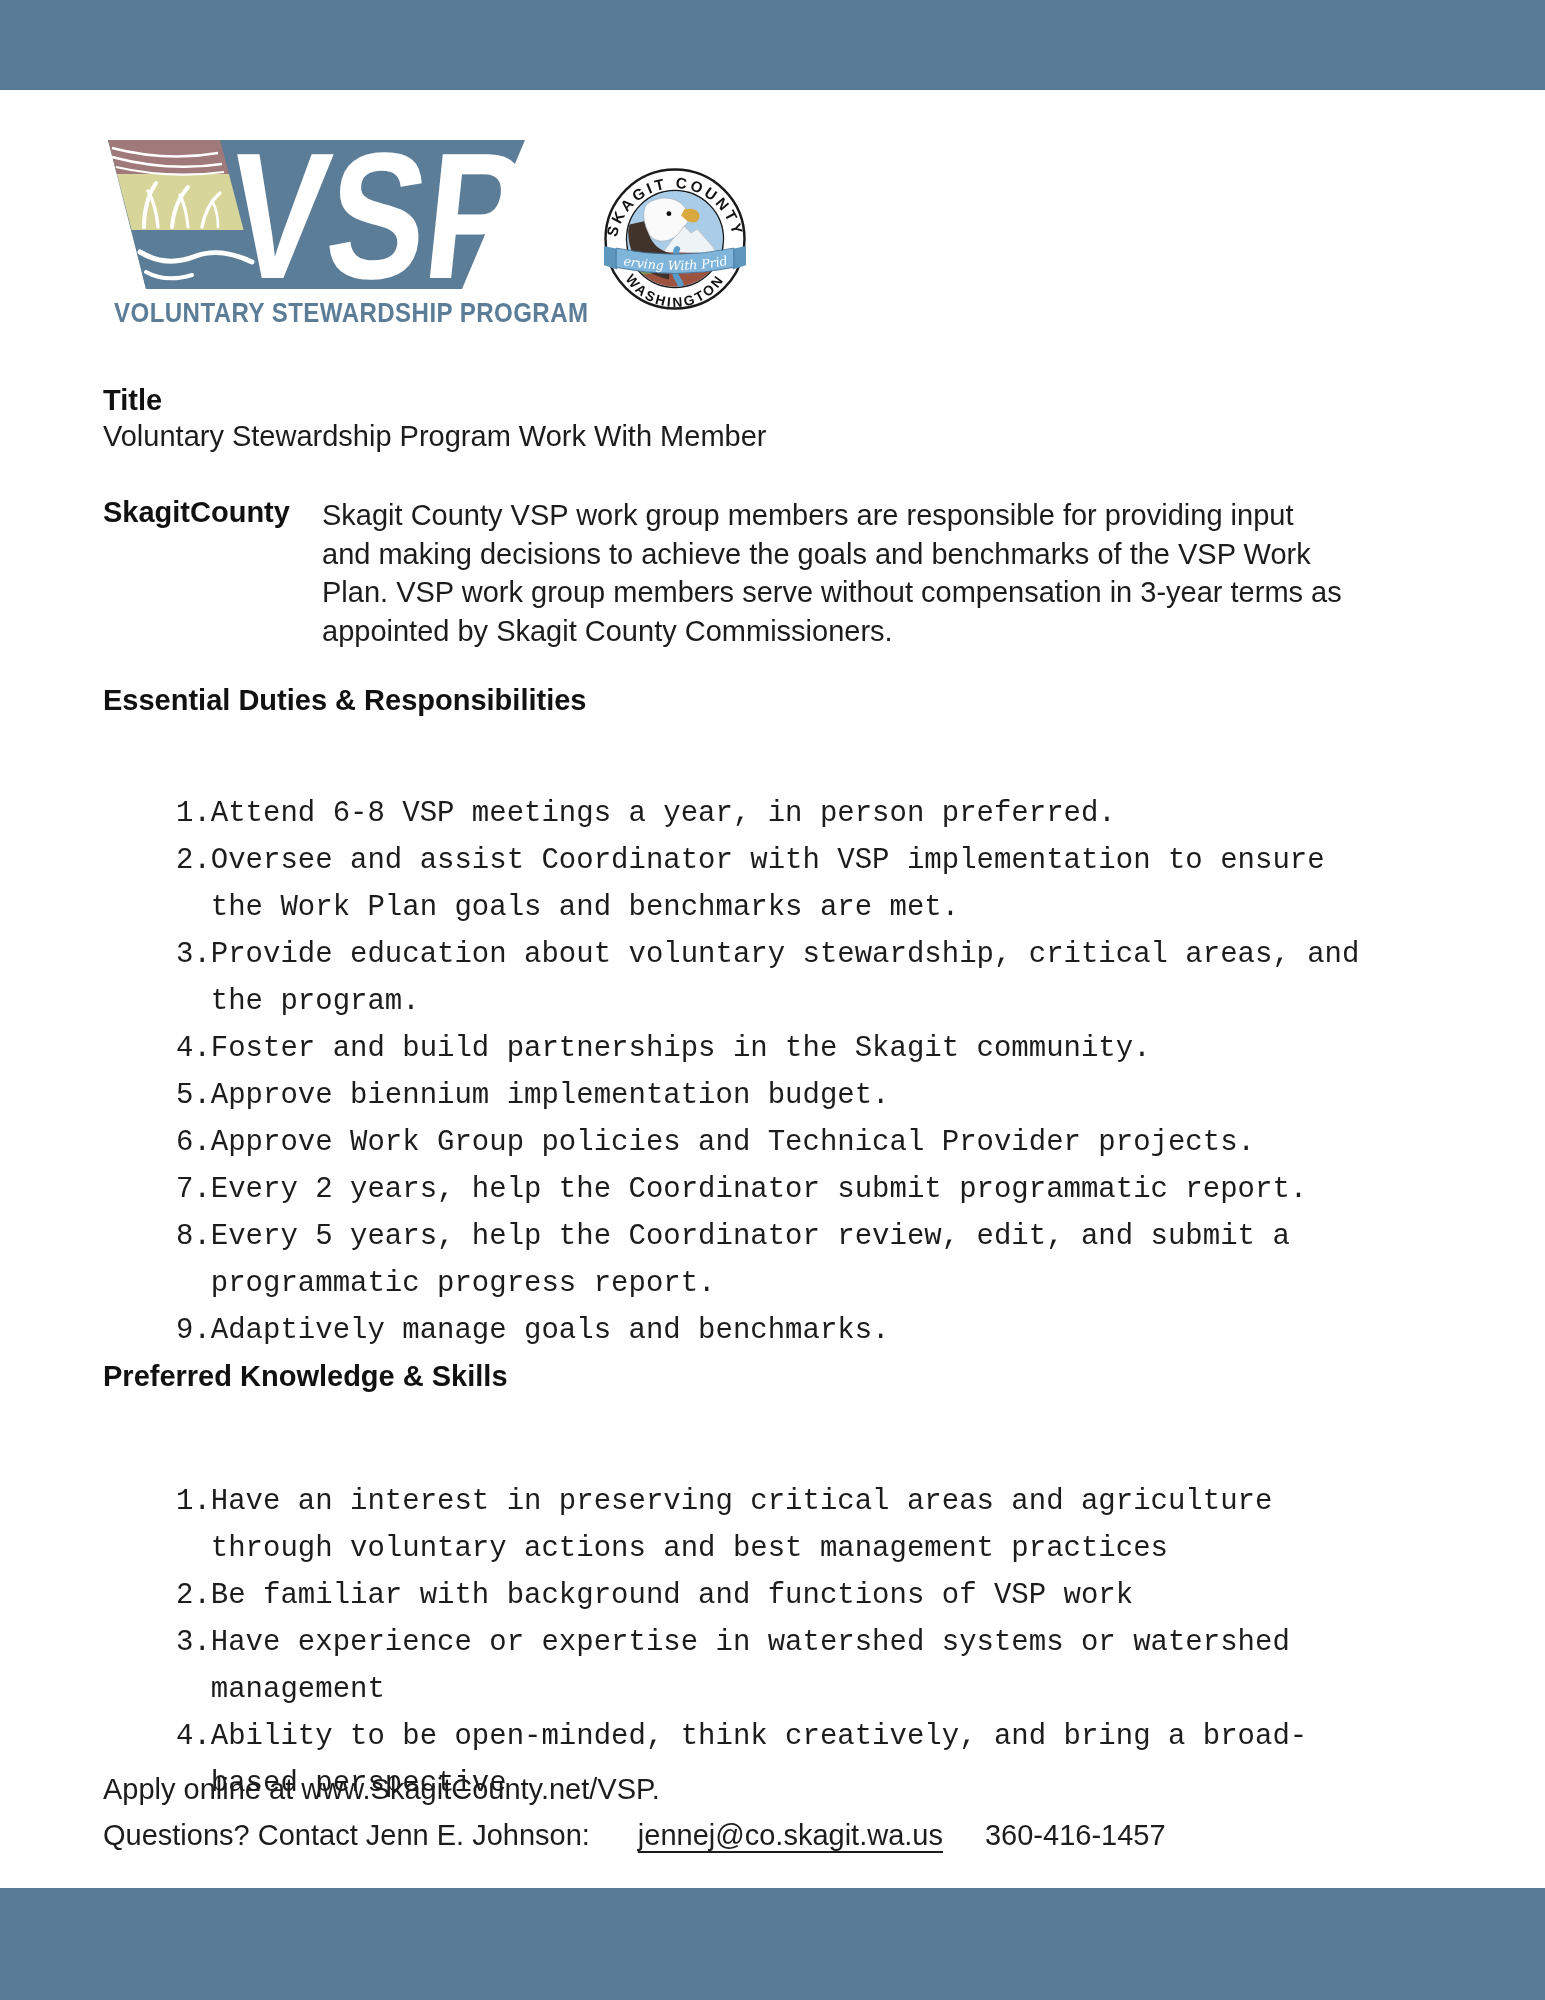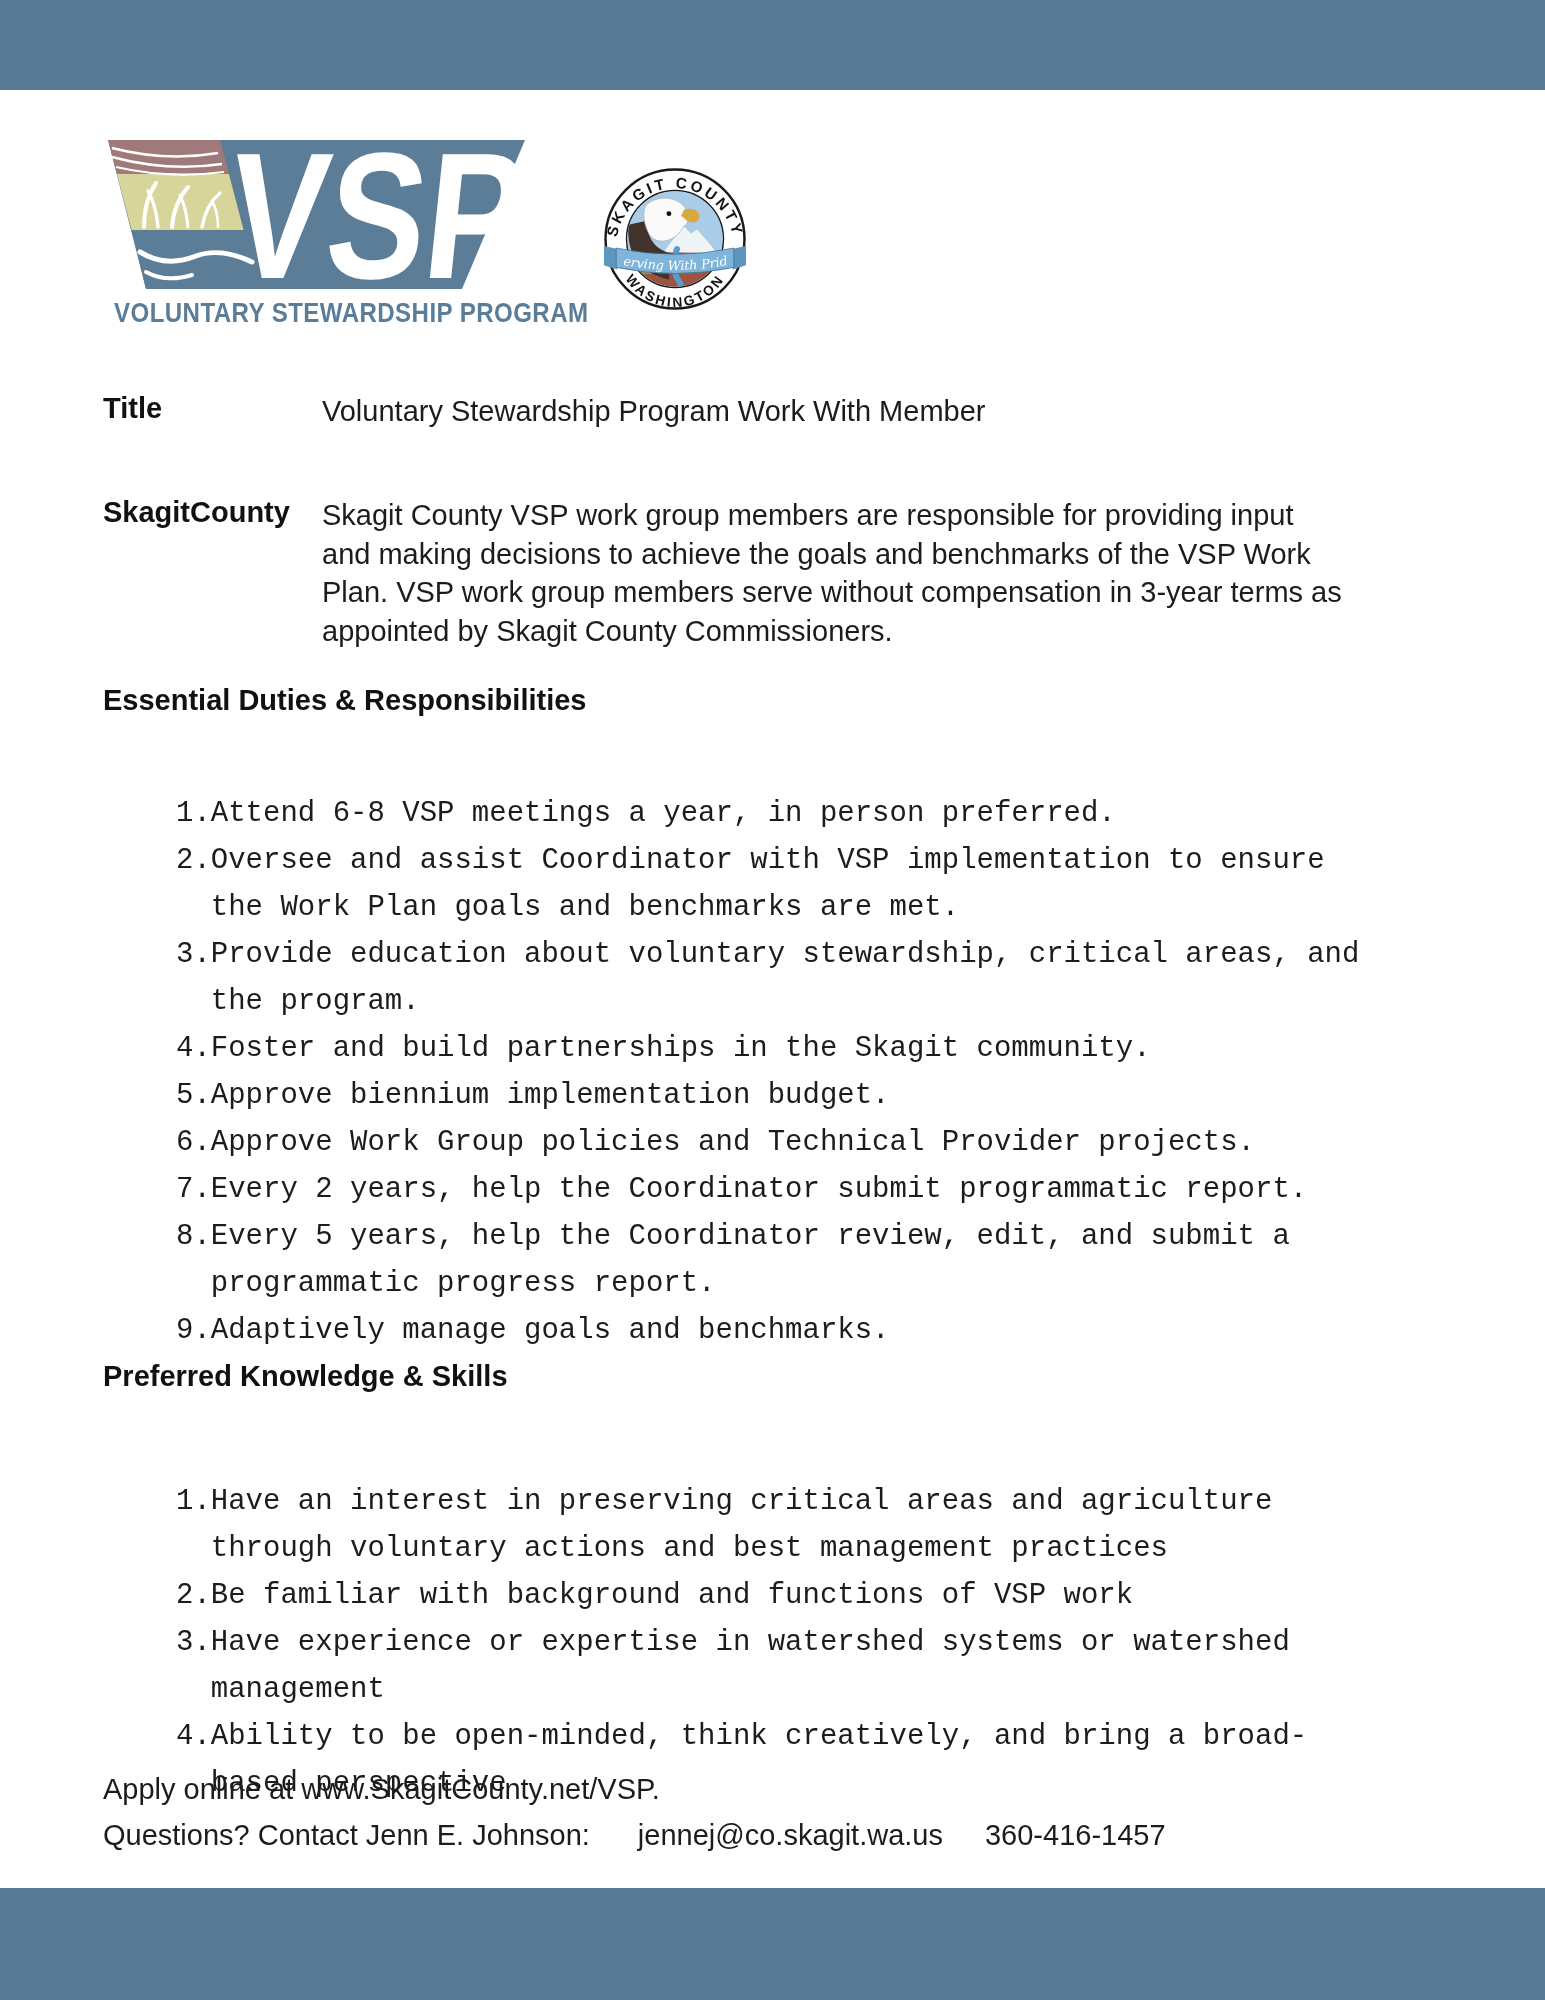--- a/index.html
+++ b/index.html
@@ -26,21 +26,21 @@
   .vsp-logo{width:430px;}
   .vsp-wordmark{
     margin-top:3px;margin-left:14px;
     font-weight:bold;font-size:28px;color:#5C7D98;
     letter-spacing:0.5px;white-space:nowrap;
     transform:scaleX(0.86);transform-origin:left center;
   }
   .seal-wrap{margin-top:28px;}
   .field-row{position:absolute;left:103px;display:flex;font-size:29px;}
   .field-label{width:219px;font-weight:bold;color:#111;flex-shrink:0;}
-  .row-title{top:392px;}
+  .row-title{top:384px;flex-direction:column;}
   .row-intro{top:496px;}
   .field-value{line-height:38.5px;}
   .row-intro .field-value{width:1020px;}
   .section-heading{
     position:absolute;left:103px;margin:0;
     font-size:29px;font-weight:bold;color:#111;
   }
   .heading-duties{top:684px;}
   .heading-skills{top:1360px;}
   .doc-list{
@@ -56,21 +56,21 @@
     min-width:32px;flex-shrink:0;
   }
   .li-text{display:block;max-width:1165px;}
   .footer{
     position:absolute;left:103px;top:1766px;
     font-size:29px;line-height:46px;
   }
   .footer-contact{margin-top:0;}
   .contact-label{margin-right:48px;}
   .email-link{
-    color:#1c1c1c;
+    color:#1c1c1c;text-decoration:underline;
     text-underline-offset:6px;margin-right:42px;cursor:pointer;
   }
   .svg-text{font-family:"Liberation Sans",sans-serif;}
   .seal-script{font-family:"DejaVu Serif",serif;font-style:italic;}
 </style>
 </head>
 <body>
 
 <div class="page">
 

